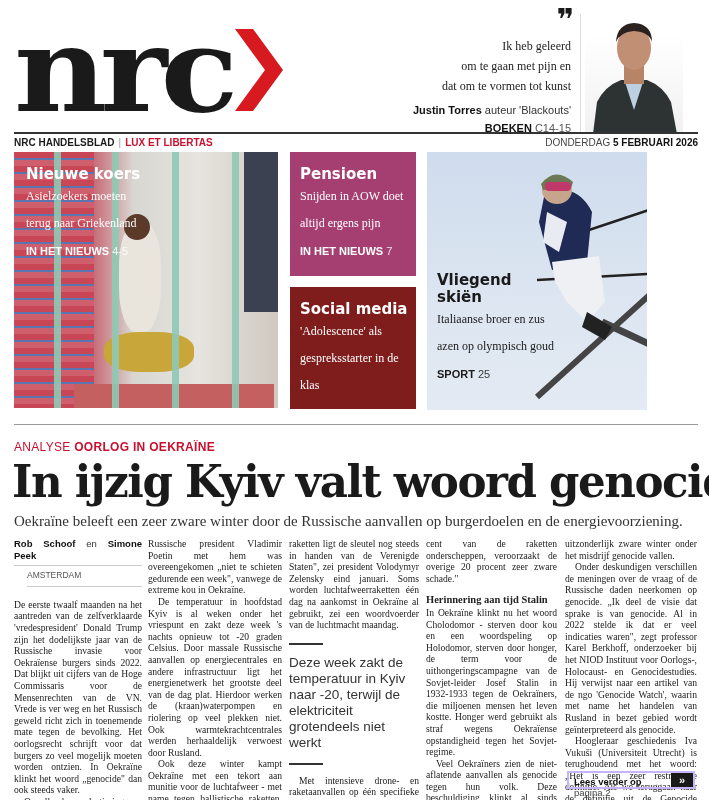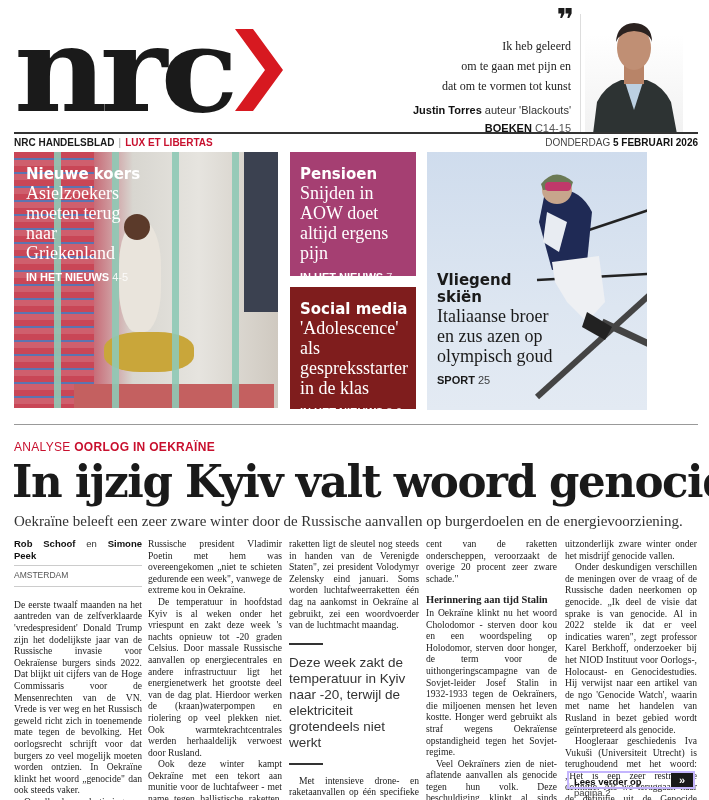--- a/index.html
+++ b/index.html
@@ -31,21 +31,21 @@
   .dateline .right b { color: #111; }
 
   
   .teaser { position: absolute; overflow: hidden; }
   .t1 { left: 14px; top: 152px; width: 264px; height: 256px; background: linear-gradient(90deg, #c84e5a 0%, #c76a76 30%, #d8d6d0 45%, #e6e4df 70%, #cfc9c0 100%); }
   .t2 { left: 290px; top: 152px; width: 126px; height: 124px; background: #a53f72; }
   .t3 { left: 290px; top: 287px; width: 126px; height: 122px; background: #7f1d1d; }
   .t4 { left: 427px; top: 152px; width: 220px; height: 258px; background: linear-gradient(180deg, #cfdced 0%, #dde6f1 60%, #e3eaf3 100%); }
 
   .teaser .kicker { font-family: "DejaVu Sans", sans-serif; font-weight: bold; font-size: 15px; line-height: 17px; color: #fff; }
-  .teaser .head { font-family: "Liberation Serif", serif; font-size: 18px; line-height: 20px; color: #fff; }
+  .teaser .head { font-family: "Liberation Serif", serif; font-size: 12px; line-height: 27px; color: #fff; }
   .teaser .ref { font-family: "Liberation Sans", sans-serif; font-size: 11px; font-weight: bold; color: #fff; margin-top: 8px; }
   .teaser .ref span { font-weight: normal; opacity: 0.85; }
   .t1 .text { position: absolute; left: 12px; top: 14px; width: 120px; }
   .t2 .text, .t3 .text { position: absolute; left: 10px; top: 14px; width: 112px; }
   .t4 .text { position: absolute; left: 10px; top: 120px; width: 120px; }
   .t4 .kicker, .t4 .head, .t4 .ref { color: #1a1a1a; }
 
   
   .bar { position: absolute; top: 0; width: 7px; height: 100%; background: #8fc9b5; opacity: 0.9; }
   .blob { position: absolute; border-radius: 40%; }
@@ -60,21 +60,21 @@
   .column { position: absolute; top: 538px; font-family: "Liberation Serif", serif; font-size: 9.6px; line-height: 11.6px; color: #222; text-align: justify; hyphens: auto; }
   .c1 { left: 14px; width: 128px; }
   .c2 { left: 148px; width: 134px; }
   .c3 { left: 289px; width: 130px; }
   .c4 { left: 426px; width: 131px; }
   .c5 { left: 565px; width: 132px; }
   .column p { text-indent: 10px; }
   .column p.first { text-indent: 0; }
   .byline { font-family: "Liberation Sans", sans-serif; font-size: 9.5px; color: #333; padding-bottom: 4px; border-bottom: 1px solid #ccc; }
   .byline b { color: #111; }
-  .place { font-family: "Liberation Sans", sans-serif; font-size: 8.5px; color: #555; padding: 4px 0; border-bottom: 1px solid #ccc; margin-bottom: 12px; }
+  .place { font-family: "Liberation Sans", sans-serif; font-size: 8.5px; color: #555; padding: 4px 0; border-bottom: 1px solid #ccc; margin-bottom: 12px; margin-left: 13px; }
   .subhead { font-family: "Liberation Serif", serif; font-weight: bold; font-size: 10.5px; margin: 10px 0 1px; }
   .pull-rule { width: 34px; height: 2px; background: #333; margin: 12px 0 10px; }
   .pullquote { font-family: "Liberation Sans", sans-serif; font-size: 13.5px; line-height: 16px; color: #333; text-align: left; }
   .readmore { position: absolute; left: 567px; top: 771px; width: 128px; height: 18px; border: 2px solid #c4b5fd; display: flex; font-family: "Liberation Sans", sans-serif; font-size: 9.5px; }
   .readmore .lbl { flex: 1; padding: 3px 5px; color: #444; }
   .readmore .lbl b { color: #111; }
   .readmore .arr { width: 22px; background: #1a1a1a; color: #fff; font-weight: bold; display: flex; align-items: center; justify-content: center; font-size: 11px; }
 </style>
 </head>
 <body>

